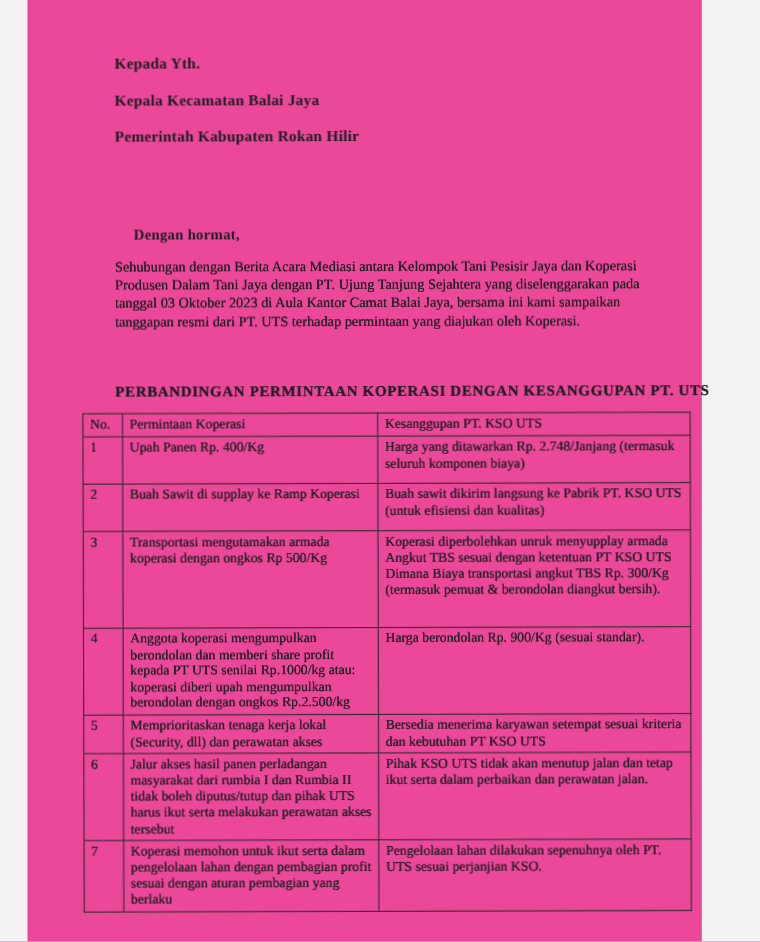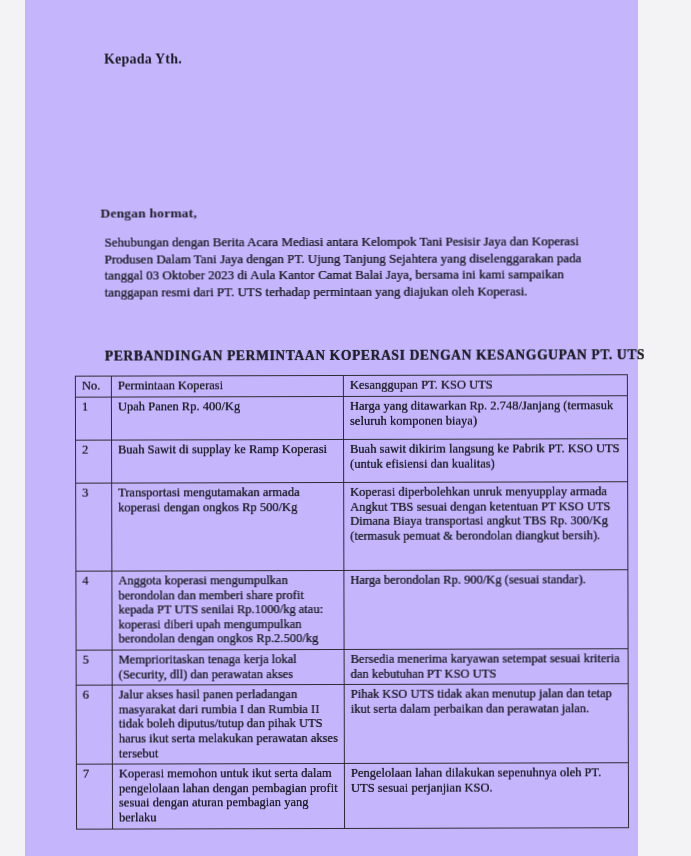--- a/index.html
+++ b/index.html
@@ -4,35 +4,35 @@
 <style>
   html,body{margin:0;padding:0;}
   body{
     width:691px;height:856px;overflow:hidden;
     background:#f3f3f5;
     font-family:"Liberation Serif","DejaVu Serif",serif;
     position:relative;
   }
   .page{
     position:absolute;left:25px;top:0;width:613px;height:856px;
-    background:#c4b5fd;
+    background:#ec4899;
   }
   .scan{
     position:absolute;inset:0;
     color:#1d1d25;
     filter:blur(0.35px);
     transform:rotate(-0.15deg);
   }
   .address{
     position:absolute;left:80px;top:42px;
     font-size:14px;font-weight:bold;line-height:33px;
     letter-spacing:0.2px;white-space:nowrap;
   }
   .salutation{
-    position:absolute;left:76px;top:205px;
+    position:absolute;left:97px;top:205px;
     font-size:13.5px;font-weight:bold;letter-spacing:0.2px;
   }
   .body-par{
     position:absolute;left:80px;top:234px;width:530px;
     font-size:13px;line-height:16.5px;
     white-space:pre-line;
     text-shadow:0 0 0.55px currentColor;
   }
   .table-block{
     position:absolute;left:50px;top:348px;width:552px;
@@ -68,20 +68,22 @@
   tbody tr:nth-child(7) td{height:48px;}
 </style>
 </head>
 <body>
 
 <div class="page">
   <div class="scan">
 
     <div class="address">
       <div>Kepada Yth.</div>
+      <div>Kepala Kecamatan Balai Jaya</div>
+      <div>Pemerintah Kabupaten Rokan Hilir</div>
     </div>
 
     <div class="salutation">Dengan hormat,</div>
 
     <div class="body-par">Sehubungan dengan Berita Acara Mediasi antara Kelompok Tani Pesisir Jaya dan Koperasi
 Produsen Dalam Tani Jaya dengan PT. Ujung Tanjung Sejahtera yang diselenggarakan pada
 tanggal 03 Oktober 2023 di Aula Kantor Camat Balai Jaya, bersama ini kami sampaikan
 tanggapan resmi dari PT. UTS terhadap permintaan yang diajukan oleh Koperasi.</div>
 
     <div class="table-block">

